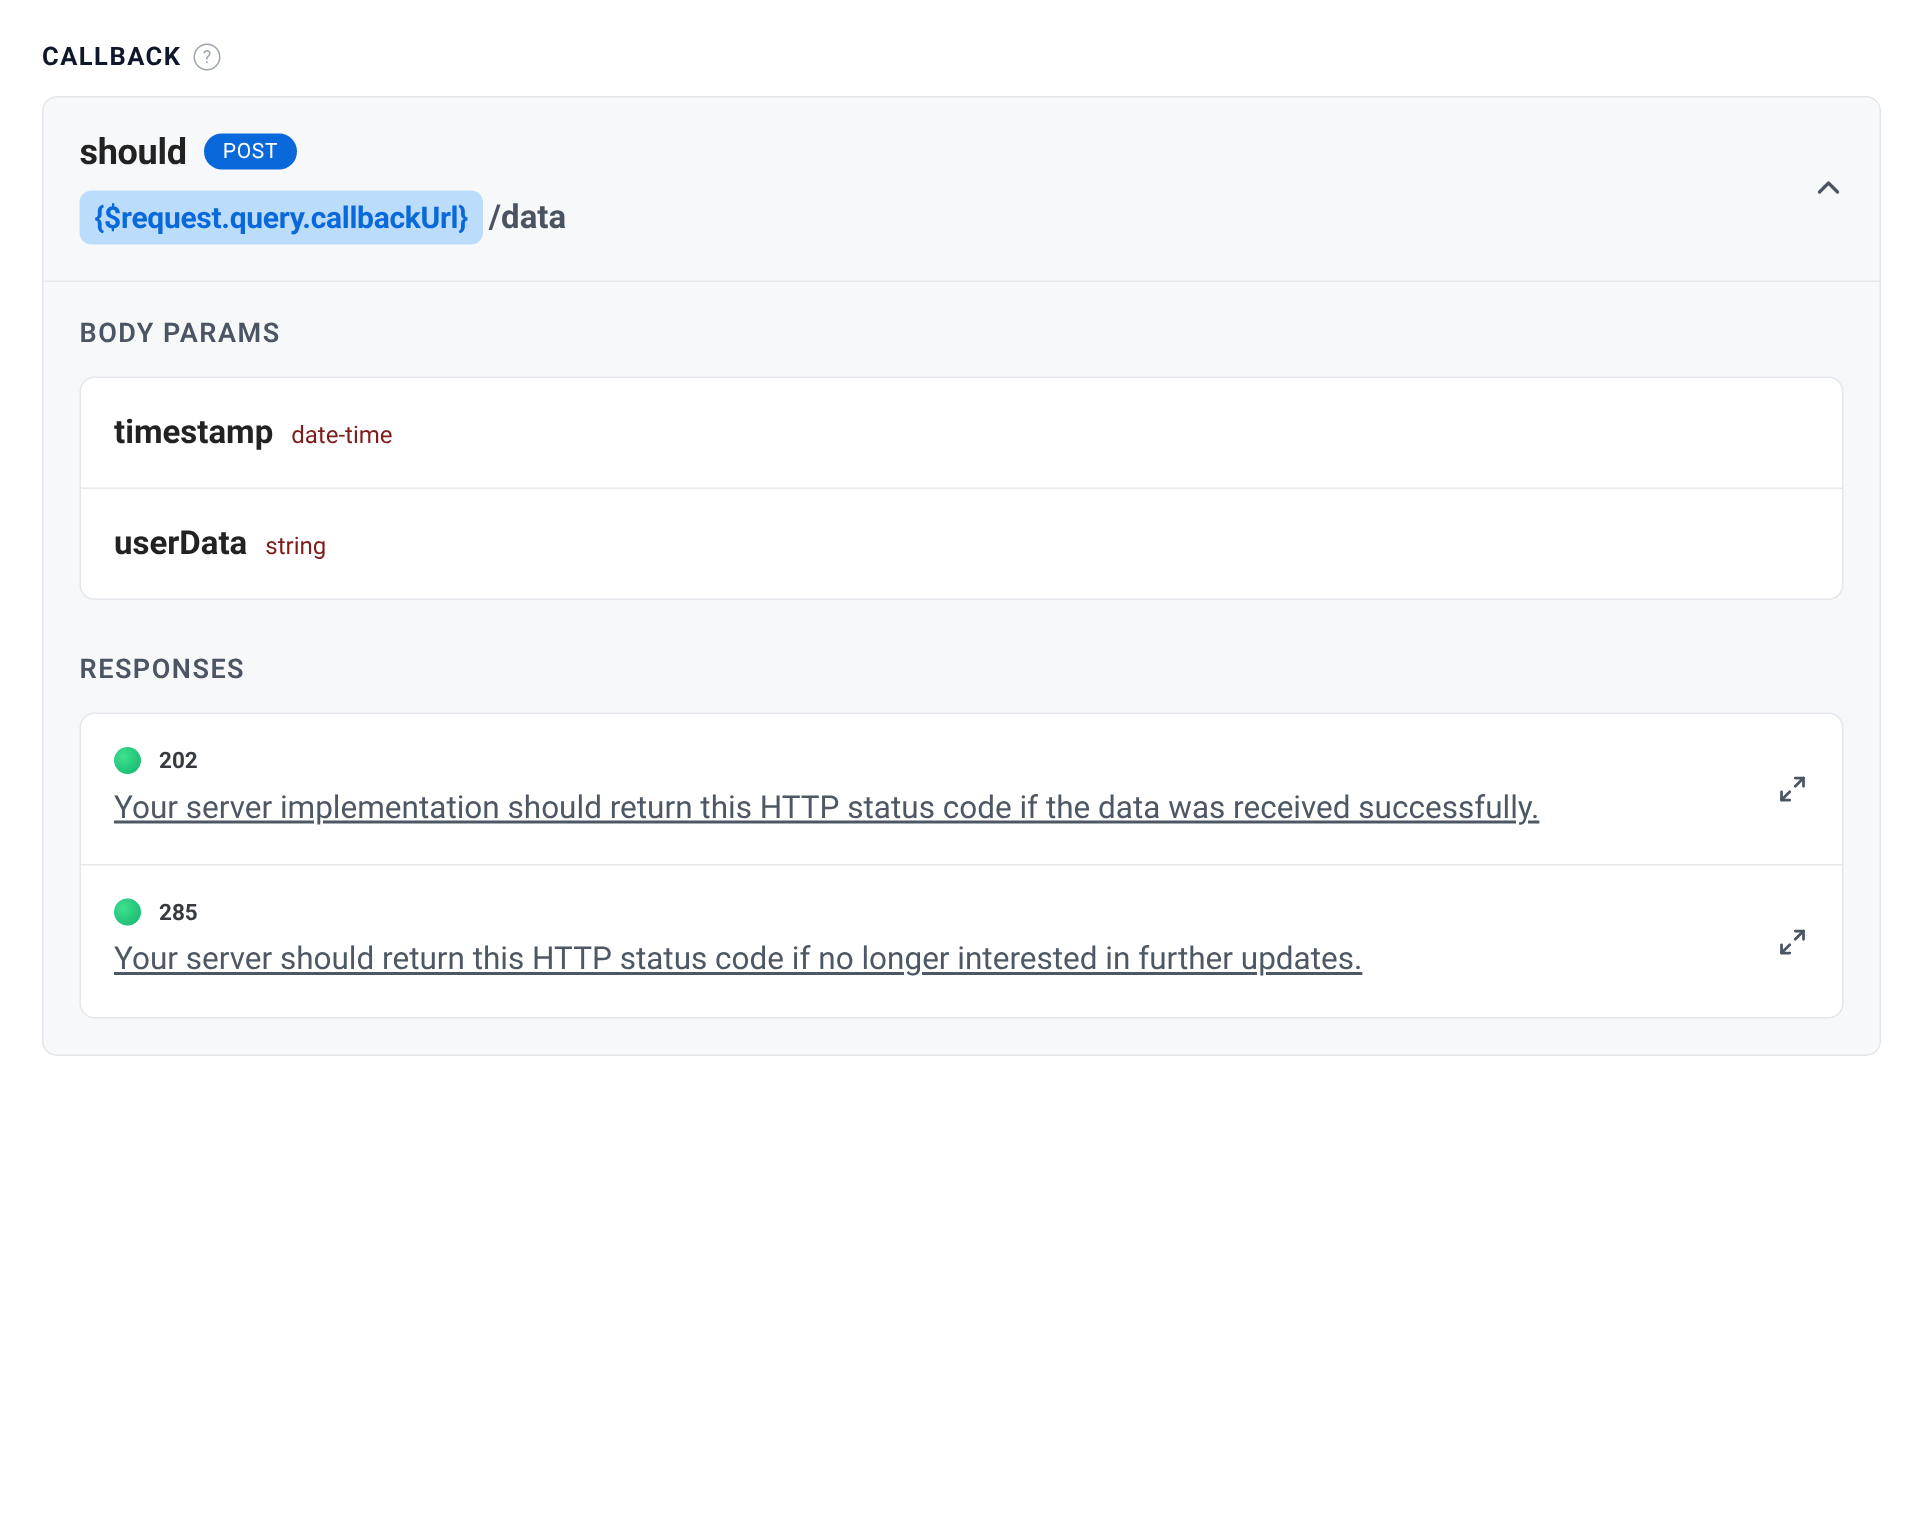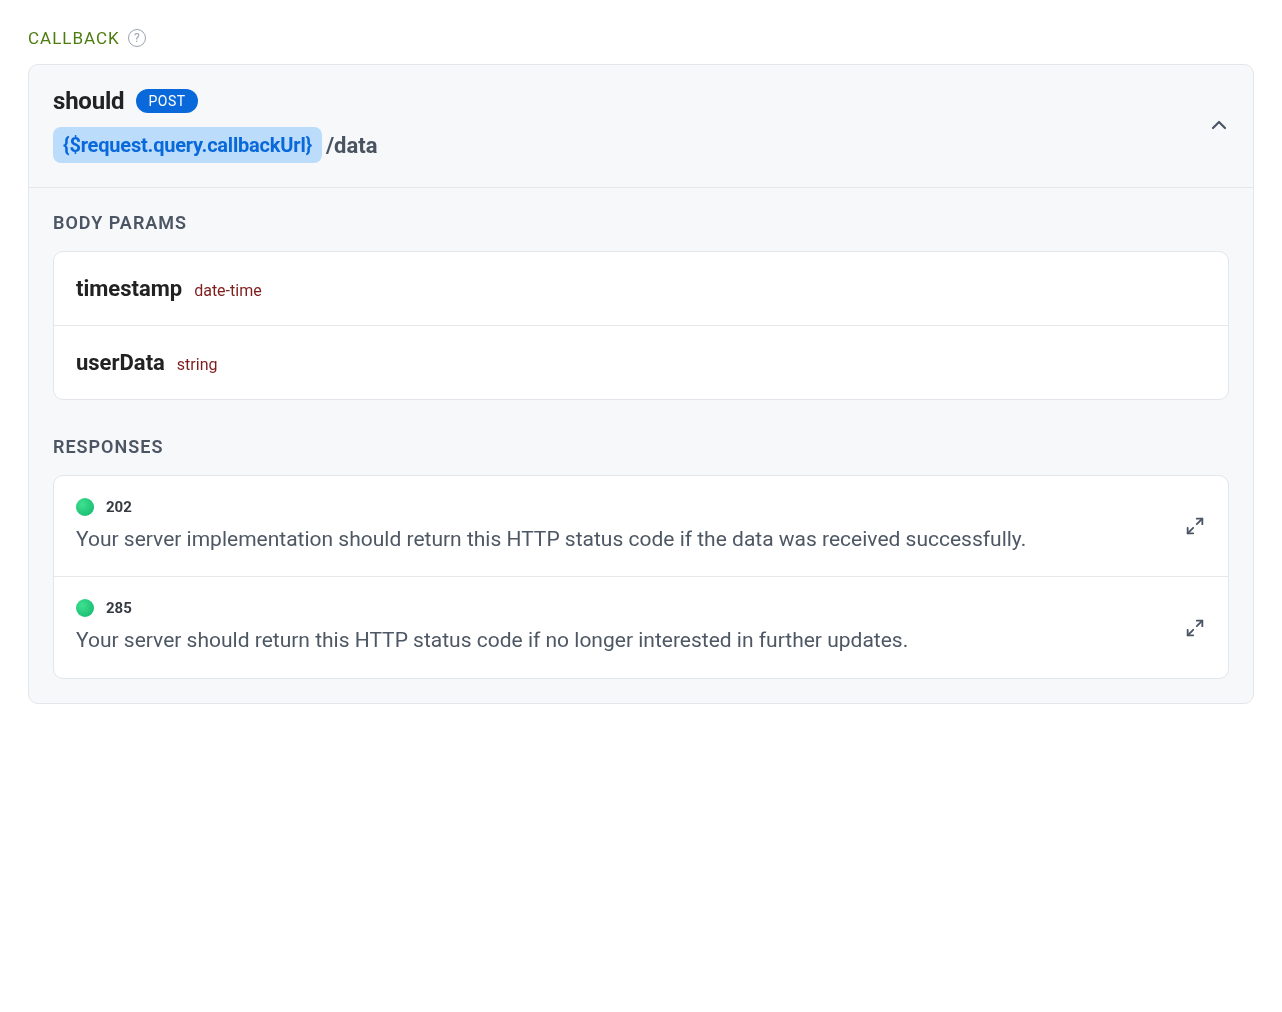--- a/index.html
+++ b/index.html
@@ -11,23 +11,23 @@
     font-size: 16px;
   }
   .section-label {
     display: flex;
     align-items: center;
     gap: 8px;
     margin-bottom: 16px;
   }
   .section-label-text {
     font-size: 17px;
-    font-weight: 400;
+    font-weight: 700;
     letter-spacing: 1px;
-    color: #4d7c0f;
+    color: #0f172a;
   }
   .help-icon {
     width: 18px;
     height: 18px;
     border: 1.6px solid #9ca3af;
     border-radius: 50%;
     display: inline-flex;
     align-items: center;
     justify-content: center;
     font-size: 12px;
@@ -151,20 +151,21 @@
   }
   .response-code {
     font-size: 15px;
     font-weight: 700;
     color: #363b42;
   }
   .response-desc {
     font-size: 21px;
     color: #4e5864;
     line-height: 1.45;
+    text-decoration: underline;
   }
   .expand-icon {
     color: #4b5563;
     cursor: pointer;
     flex-shrink: 0;
   }
   .expand-icon svg { display: block; }
 </style>
 </head>
 <body>

